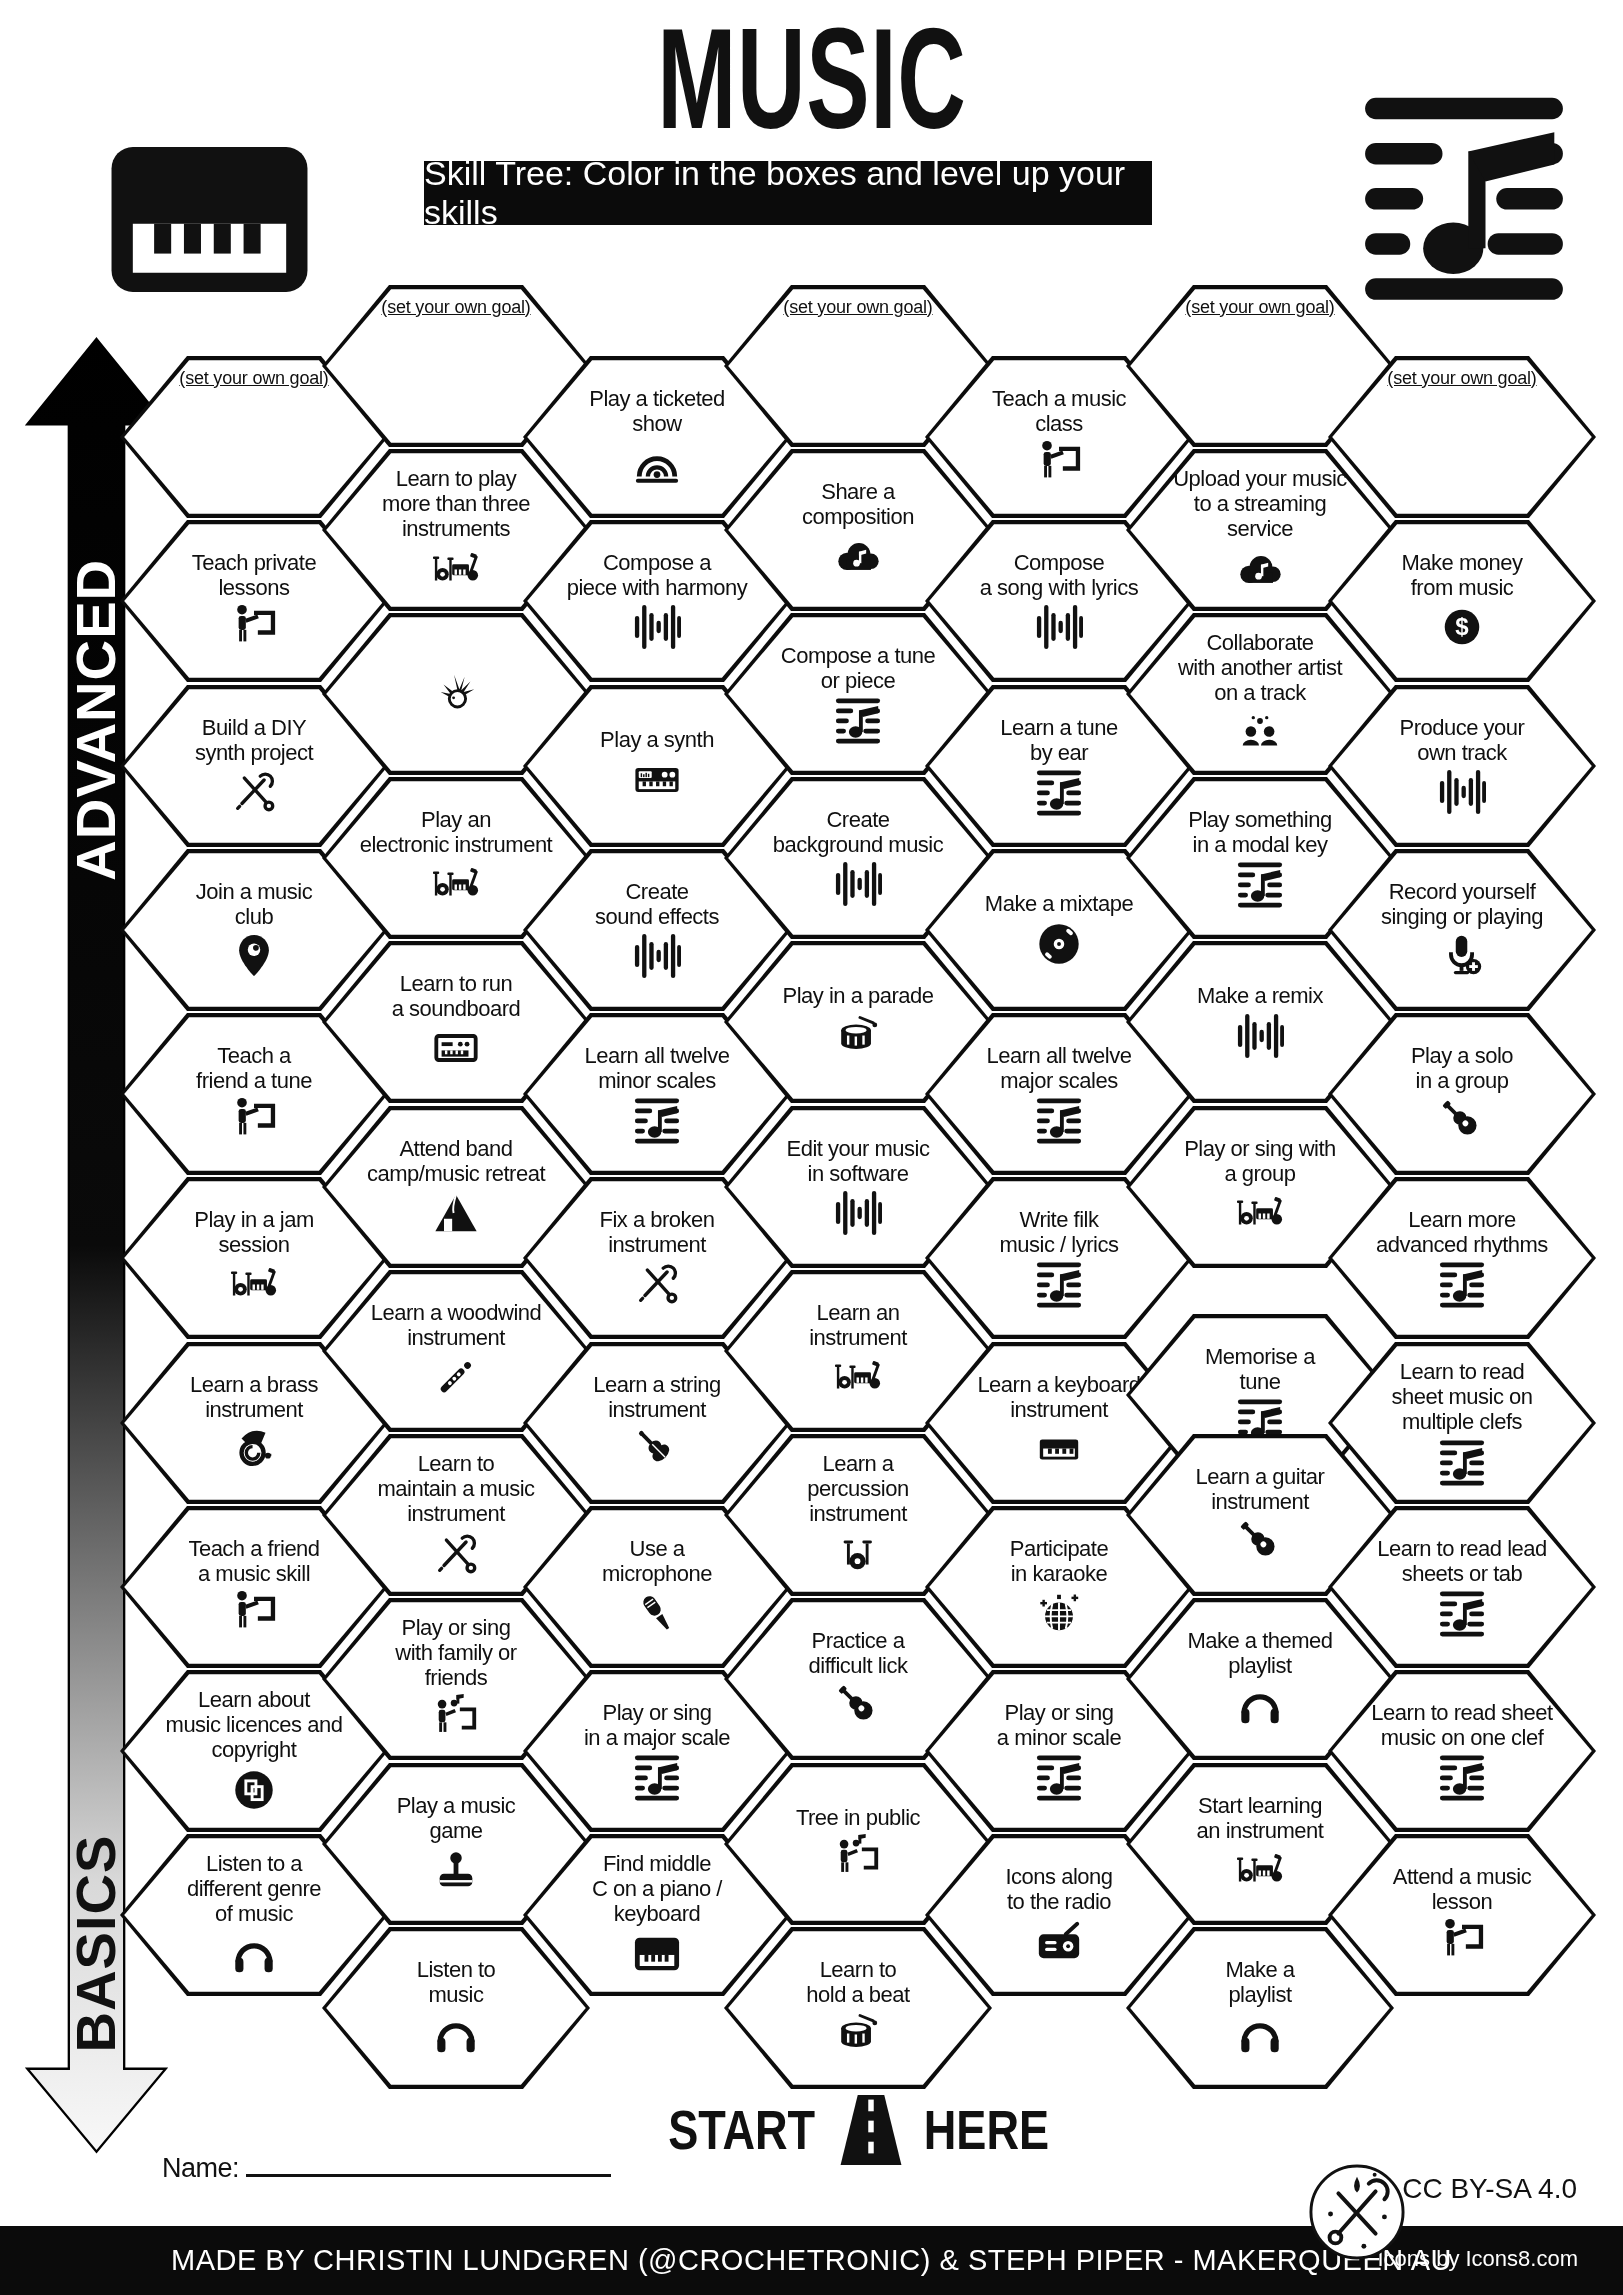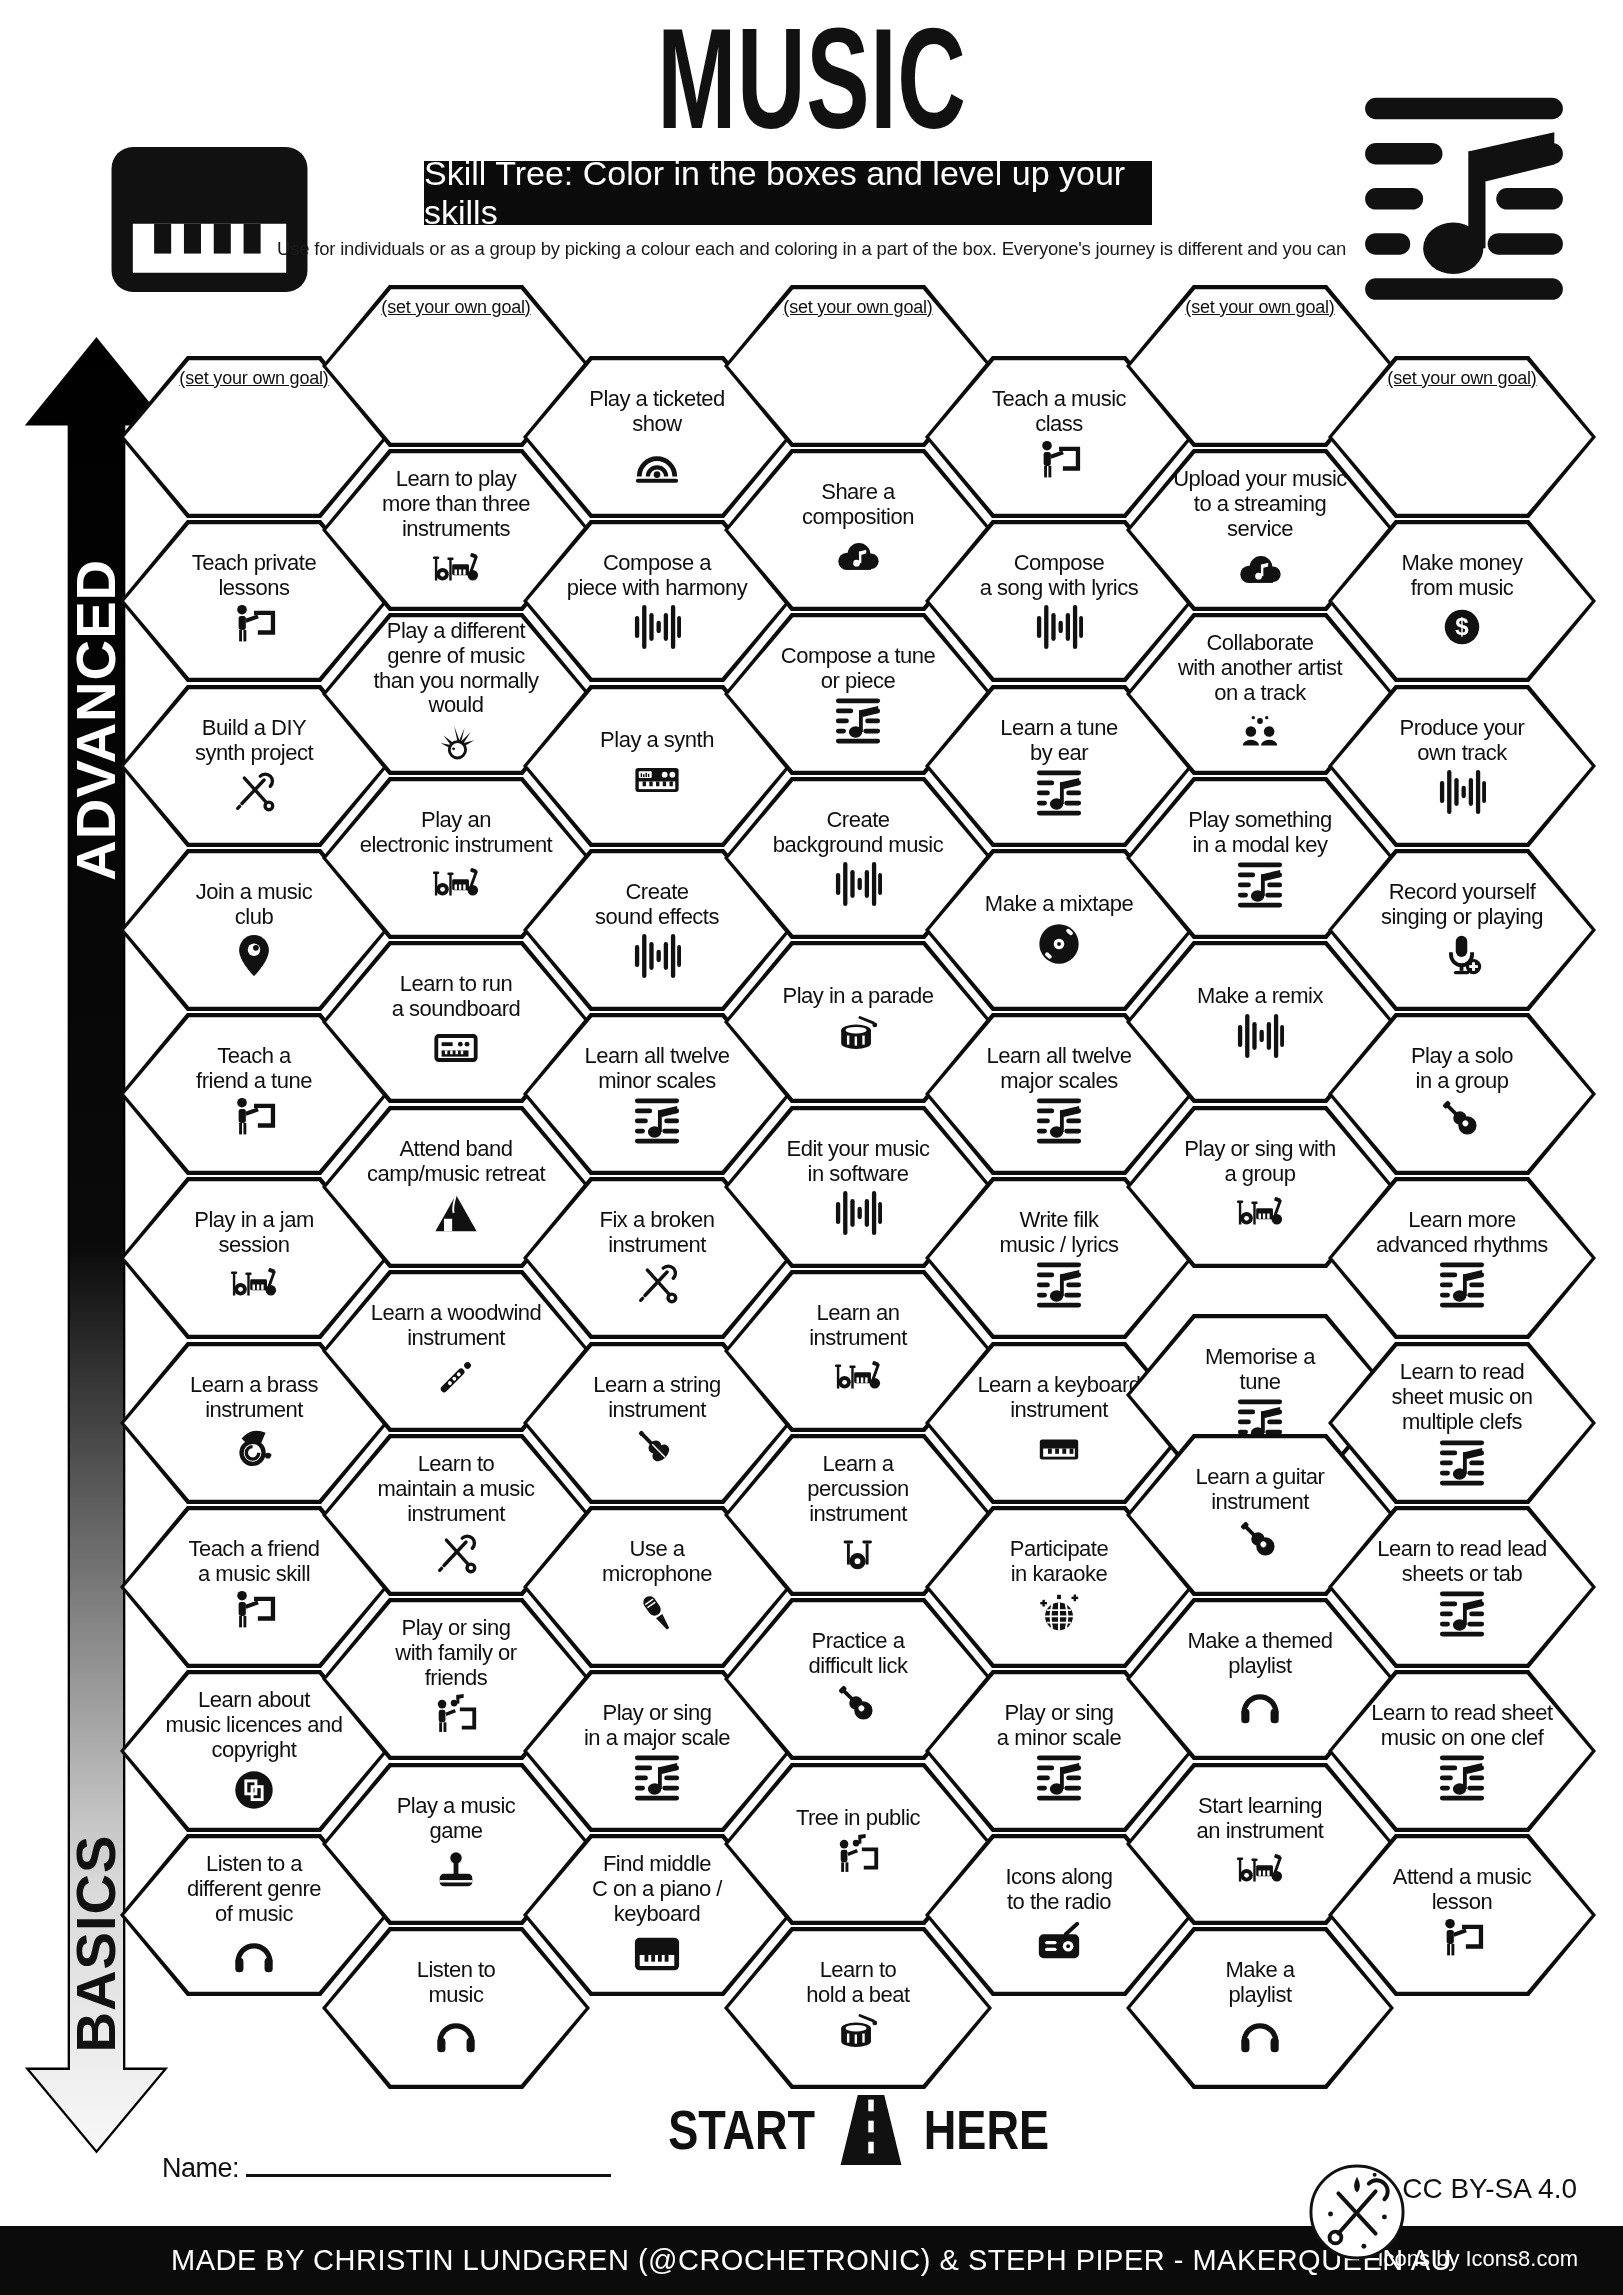--- a/index.html
+++ b/index.html
@@ -79,21 +79,20 @@
         <rect x="52" y="30" width="8" height="45"></rect>
         <path d="M52 30 L92 21 v15 L60 44 Z"></path>
       </g>
     </svg></div>
 
 <div id="subtitle-bar">
   <div>Skill Tree:  Color in the boxes and level up your skills</div>
 </div>
 
 <div id="description">
-  <div>Use for individuals or as a group by picking a colour each and coloring in a part of the box.  Everyone's journey is different and you can</div>
 </div>
 
 <svg id="level-arrow" viewBox="0 0 310 3945">
   <defs>
     <linearGradient id="fade" x1="0" y1="0" x2="0" y2="1">
       <stop offset="0" stop-color="#000"></stop>
         <stop offset="0.5" stop-color="#0a0a0a"></stop>
       <stop offset="0.85" stop-color="#d8d8d8"></stop>
         <stop offset="1" stop-color="#f8f8f8"></stop>
     </linearGradient>
@@ -288,23 +287,20 @@
               <circle cx="85" cy="63" r="11"></circle>
               <rect x="84" y="22" width="6" height="34" transform="rotate(20 87 39)"></rect>
               <rect x="80" y="18" width="13" height="8" rx="2" transform="rotate(20 86 22)"></rect>
             </g>
           </svg></div>
       </div>
     </div>
     <div class="hex" style="left: 322px; top: 613px;">
       <div class="hex-inner"></div>
       <div class="hex-content">
-        <div class="hex-label">Play a different
-genre of music
-than you normally would</div>
         <div class="hex-icon"><svg viewBox="0 0 100 100" aria-hidden="true">
             <circle cx="53" cy="60" r="17" fill="none" stroke="#111" stroke-width="6"></circle>
             <path d="M53 42 L46 10 L57 40 L68 14 L61 42 L80 24 L66 46 L88 40 L68 52 Z" fill="#111"></path>
             <path d="M42 44 L24 30 L39 50 L18 46 L37 56 Z" fill="#111"></path>
             <circle cx="45" cy="58" r="3" fill="#111"></circle>
           </svg></div>
       </div>
     </div>
     <div class="hex" style="left: 322px; top: 777px;">
       <div class="hex-inner"></div>

